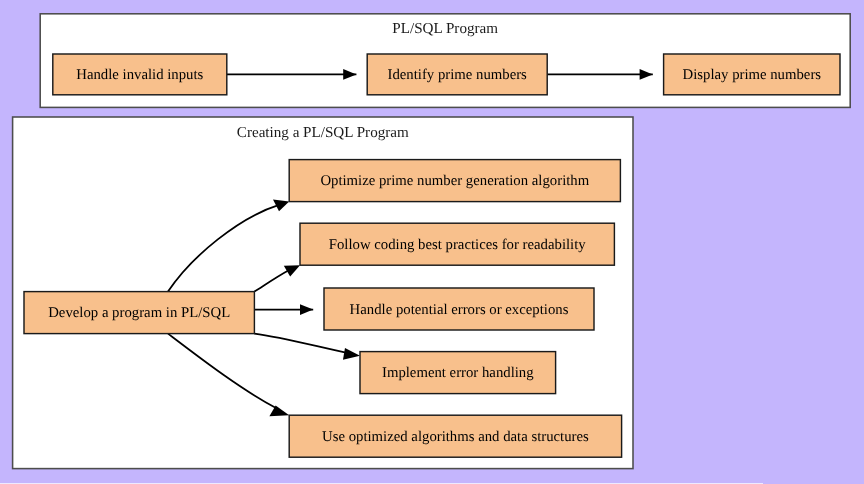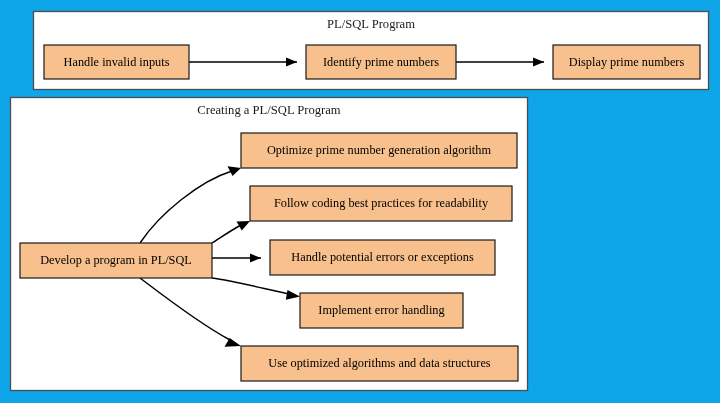--- a/index.html
+++ b/index.html
@@ -4,21 +4,21 @@
 <style>
   html, body {
     margin: 0;
     padding: 0;
     background: #ffffff;
   }
   #canvas {
     position: relative;
     width: 720px;
     height: 403px;
-    background: #0ea5e9;
+    background: #c4b5fd;
     overflow: hidden;
     font-family: "Liberation Serif", "DejaVu Serif", serif;
   }
   svg.layer {
     position: absolute;
     top: 0;
     left: 0;
     width: 720px;
     height: 403px;
   }

